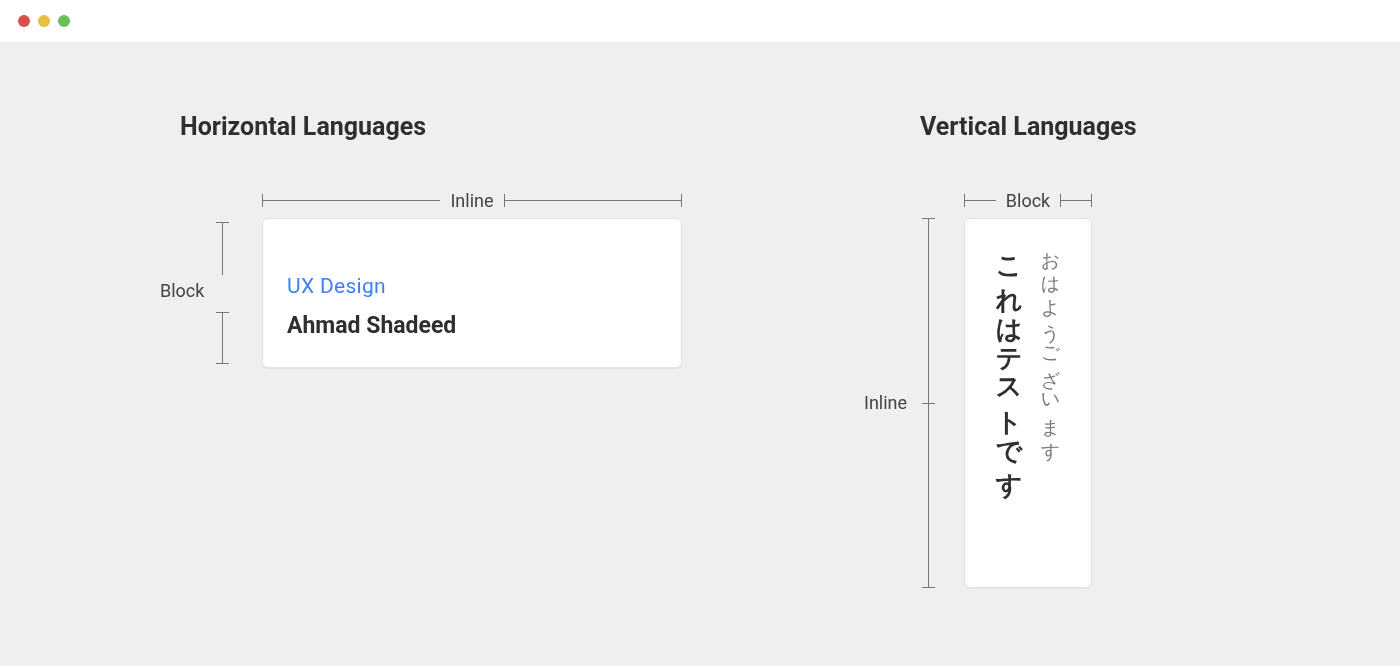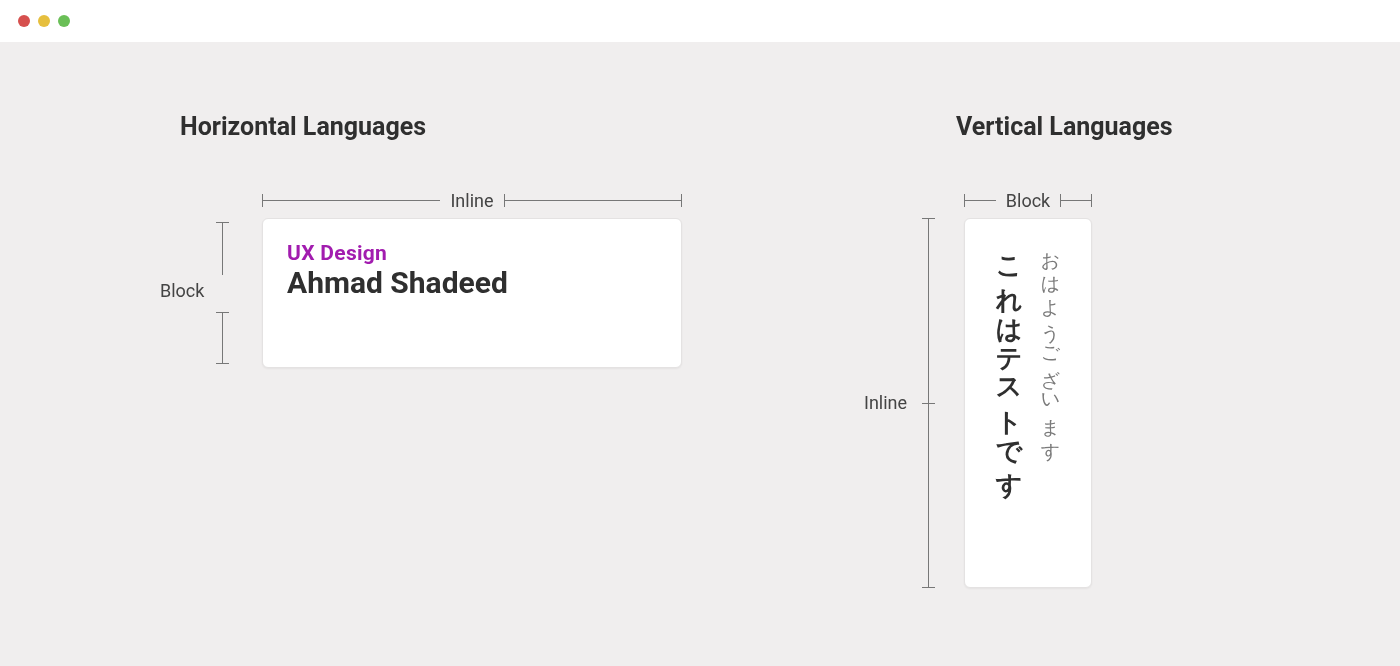--- a/index.html
+++ b/index.html
@@ -38,22 +38,22 @@
     left: 262px;
     top: 176px;
     width: 420px;
     height: 150px;
     background: #fff;
     border: 1px solid #e4e2e2;
     border-radius: 6px;
     box-shadow: 0 1px 2px rgba(0,0,0,0.05);
     padding: 22px 24px;
   }
-  .hcard .subtitle { color: #a21caf; font-size: 21px; letter-spacing: .3px; font-weight: 700; }
-  .hcard .title { color: #2f2f2f; font-size: 30px; font-weight: 700; }
+  .hcard .subtitle { color: #3b82f6; font-size: 21px; letter-spacing: .3px; font-weight: 400; margin-top: 33px; }
+  .hcard .title { color: #2f2f2f; font-size: 23px; font-weight: 700; margin-top: 14px; }
 
   
   .vcard {
     position: absolute;
     left: 964px;
     top: 176px;
     width: 128px;
     height: 370px;
     background: #fff;
     border: 1px solid #e4e2e2;
@@ -119,21 +119,21 @@
 
 <div class="titlebar">
   <div class="dot red"></div>
   <div class="dot yellow"></div>
   <div class="dot green"></div>
 </div>
 
 <div class="canvas">
 
   <div class="section-title" style="left:180px; top:70px;">Horizontal Languages</div>
-  <div class="section-title" style="left:956px; top:70px;">Vertical Languages</div>
+  <div class="section-title" style="left:920px; top:70px;">Vertical Languages</div>
 
   <div class="dim horizontal" style="left:262px; top:148px; width:420px;">
     <div class="line left-cap"></div>
     <span class="label">Inline</span>
     <div class="line right-cap"></div>
   </div>
 
   <div class="dim vertical" style="left:222px; top:180px; height:142px;">
     <div class="line top-cap"></div>
     <span class="label" style="margin-left: -62px; background: rgb(240, 238, 238); visibility: hidden;">Block</span>

